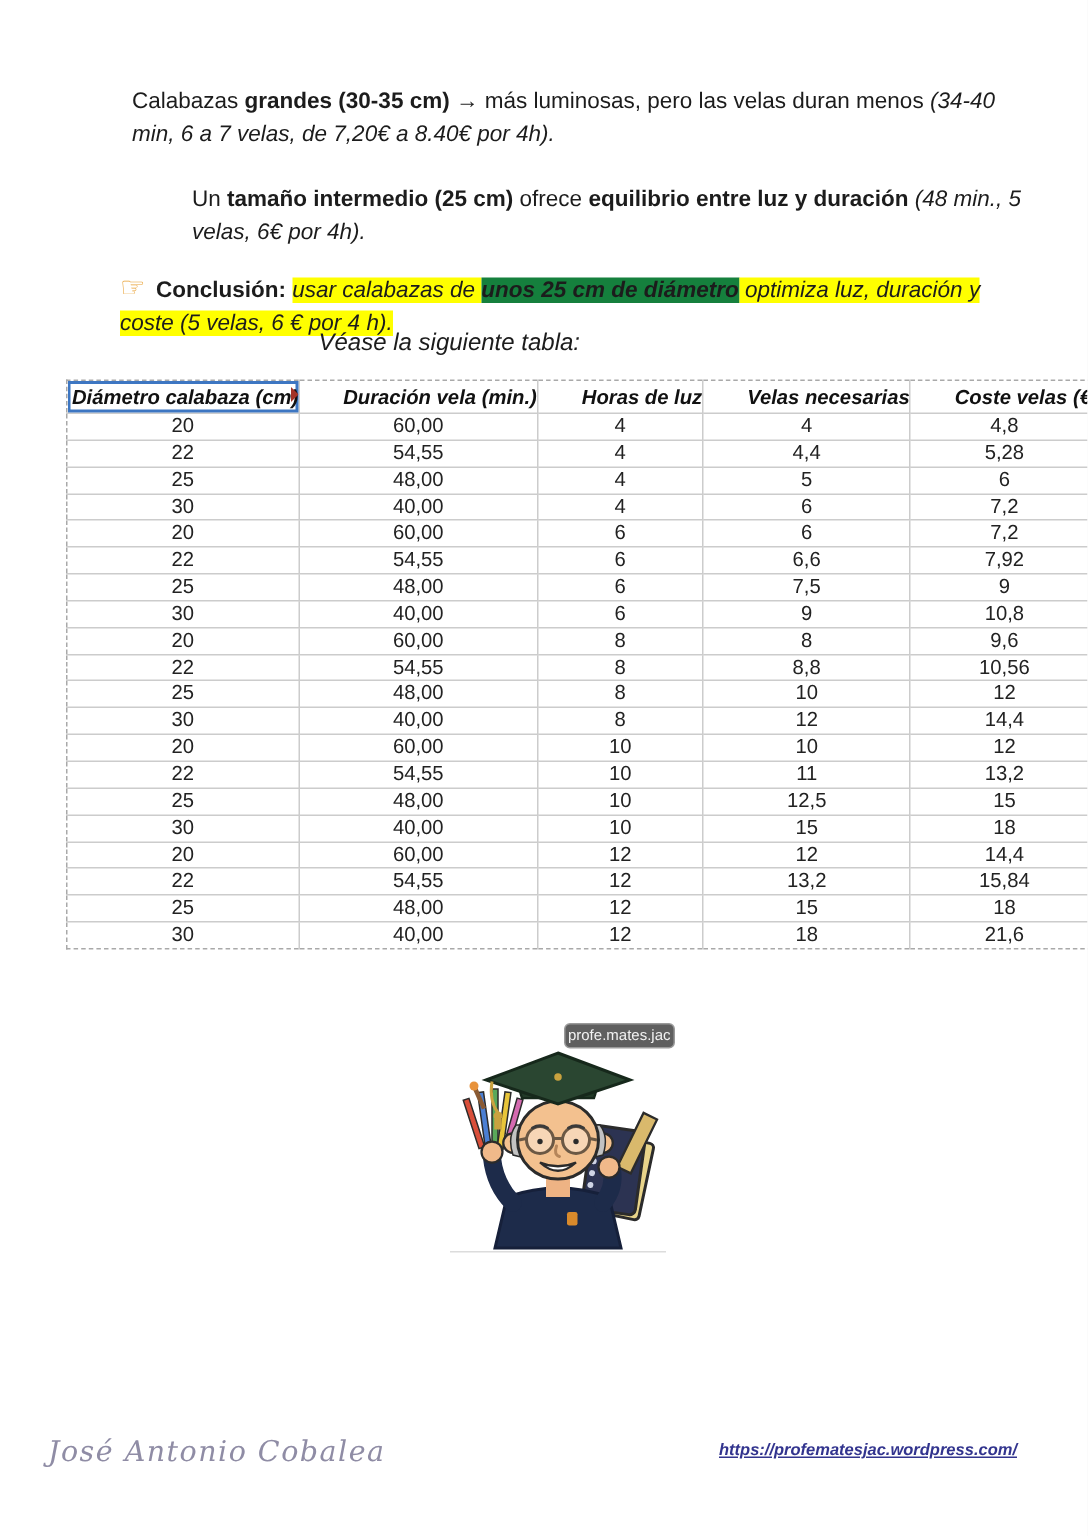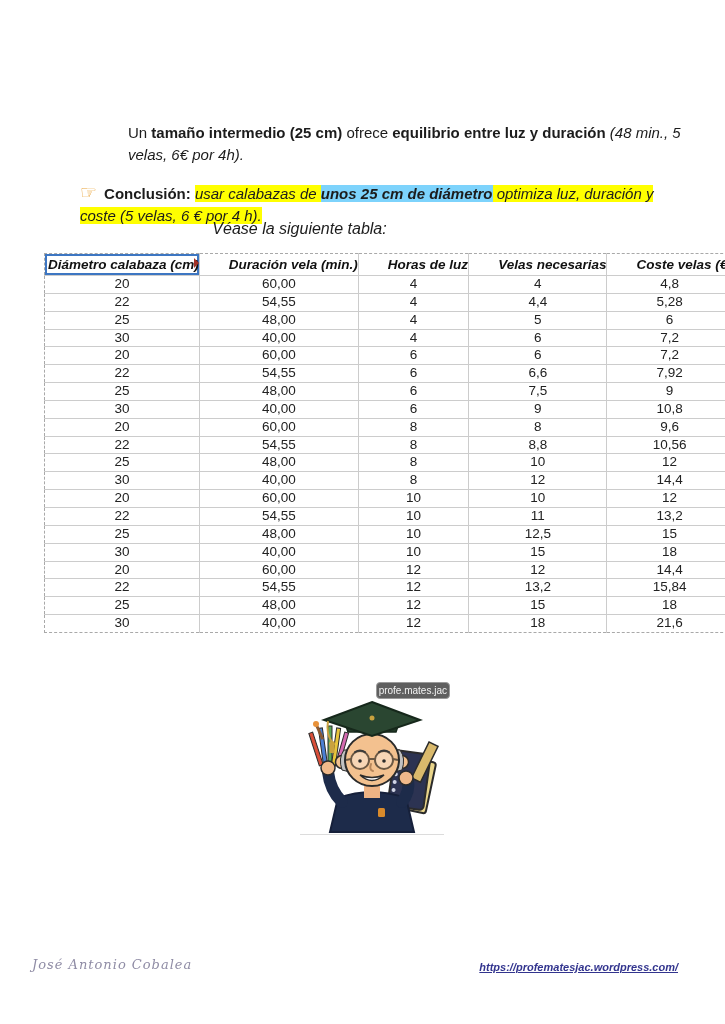--- a/index.html
+++ b/index.html
@@ -7,21 +7,21 @@
   .page{
     position:relative;width:725px;height:1024px;background:#ffffff;
     font-family:"Liberation Sans",sans-serif;color:#1c1c1c;overflow:hidden;
     outline:1px solid #ededed;
   }
   
   .para{position:absolute;left:88px;width:594px;font-size:15px;line-height:21.5px;text-align:left;}
   .b{font-weight:700;}
   .i{font-style:italic;}
   .hl{background:#ffff00;font-style:italic;}
-  .hl-b{background:#7dd3fc;font-style:italic;font-weight:700;}
+  .hl-b{background:#15803d;font-style:italic;font-weight:700;}
   .concl{left:80px;width:600px;}
   .hand-icon{color:#e9a43b;font-weight:700;font-size:19px;padding-right:7px;font-family:"DejaVu Sans",sans-serif;}
   .caption{position:absolute;left:0;width:599px;top:220px;text-align:center;font-style:italic;font-size:16px;color:#1c1c1c;}
   
   .tblwrap{position:absolute;left:44px;top:253px;}
   table.calc{
     border-collapse:collapse;table-layout:fixed;
     border:1px dashed #a9a9a9;background:#ffffff;
   }
   table.calc th, table.calc td{
@@ -46,32 +46,33 @@
   .avatar{position:absolute;left:292px;top:680px;width:160px;height:155px;}
   .badge{
     position:absolute;right:2px;top:2px;background:#5f5f5f;color:#f2f2f2;
     border:1px solid #9a9a9a;border-radius:4px;font-size:10px;padding:2px 2px;
     font-family:"Liberation Sans",sans-serif;
   }
   .groundline{position:absolute;left:8px;bottom:0;width:144px;height:1px;background:#dcdcdc;}
   
   .signature{
     position:absolute;left:32px;top:957px;font-family:"DejaVu Serif",serif;
-    font-style:italic;font-size:13px;color:#8f8ca5;letter-spacing:1px;
+    font-style:italic;font-size:19px;color:#8f8ca5;letter-spacing:1px;
   }
   .weblink{
     position:absolute;right:47px;top:961px;font-size:11px;font-style:italic;font-weight:700;
     color:#32348e;text-decoration:underline;
   }
 </style>
 </head>
 <body>
 
 <div class="page">
 
+  <p class="para" style="top:42px;"><span>Calabazas </span><span class="b">grandes (30-35 cm)</span><span> → más luminosas, pero las velas duran menos </span><span class="i">(34-40 min, 6 a 7 velas, de 7,20€ a 8.40€ por 4h).</span></p>
 
   <p class="para" style="top:107px;margin-left:40px;"><span>Un </span><span class="b">tamaño intermedio (25 cm)</span><span> ofrece </span><span class="b">equilibrio entre luz y duración</span><span class="i"> (48 min., 5 velas, 6€ por 4h).</span></p>
 
   <p class="para concl" style="top:167px;"><span class="hand-icon">☞</span><span class="b">Conclusión: </span><span class="hl">usar calabazas de </span><span class="hl-b">unos 25 cm de diámetro</span><span class="hl"> optimiza luz, duración y coste (5 velas, 6 € por 4 h).</span></p>
 
   <div class="caption">Véase la siguiente tabla:</div>
 
   <div class="tblwrap">
     <table class="calc">
       <colgroup>

